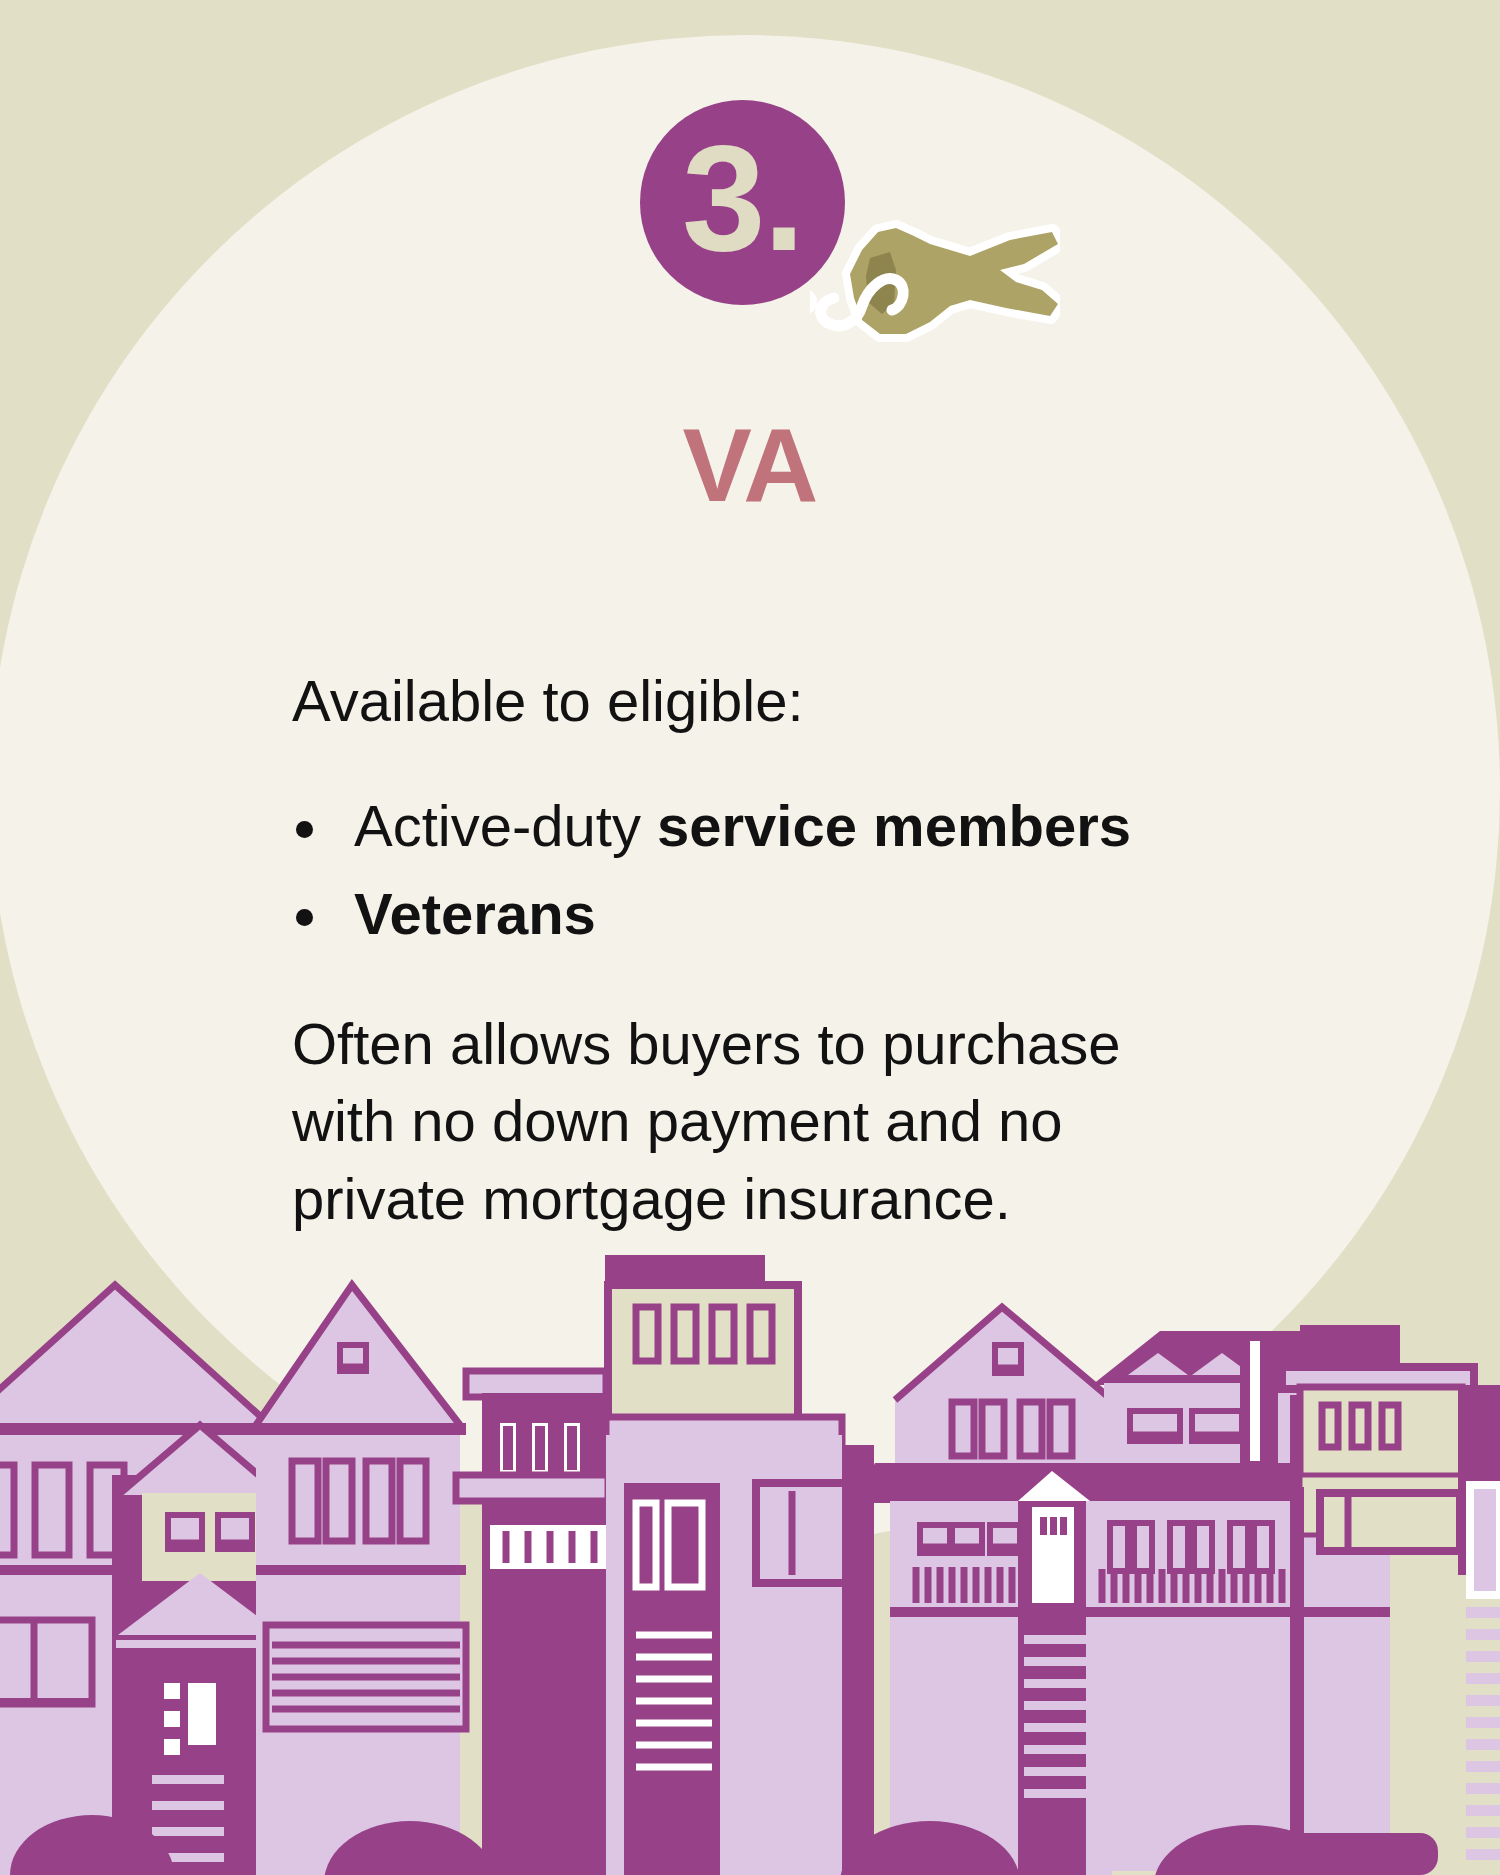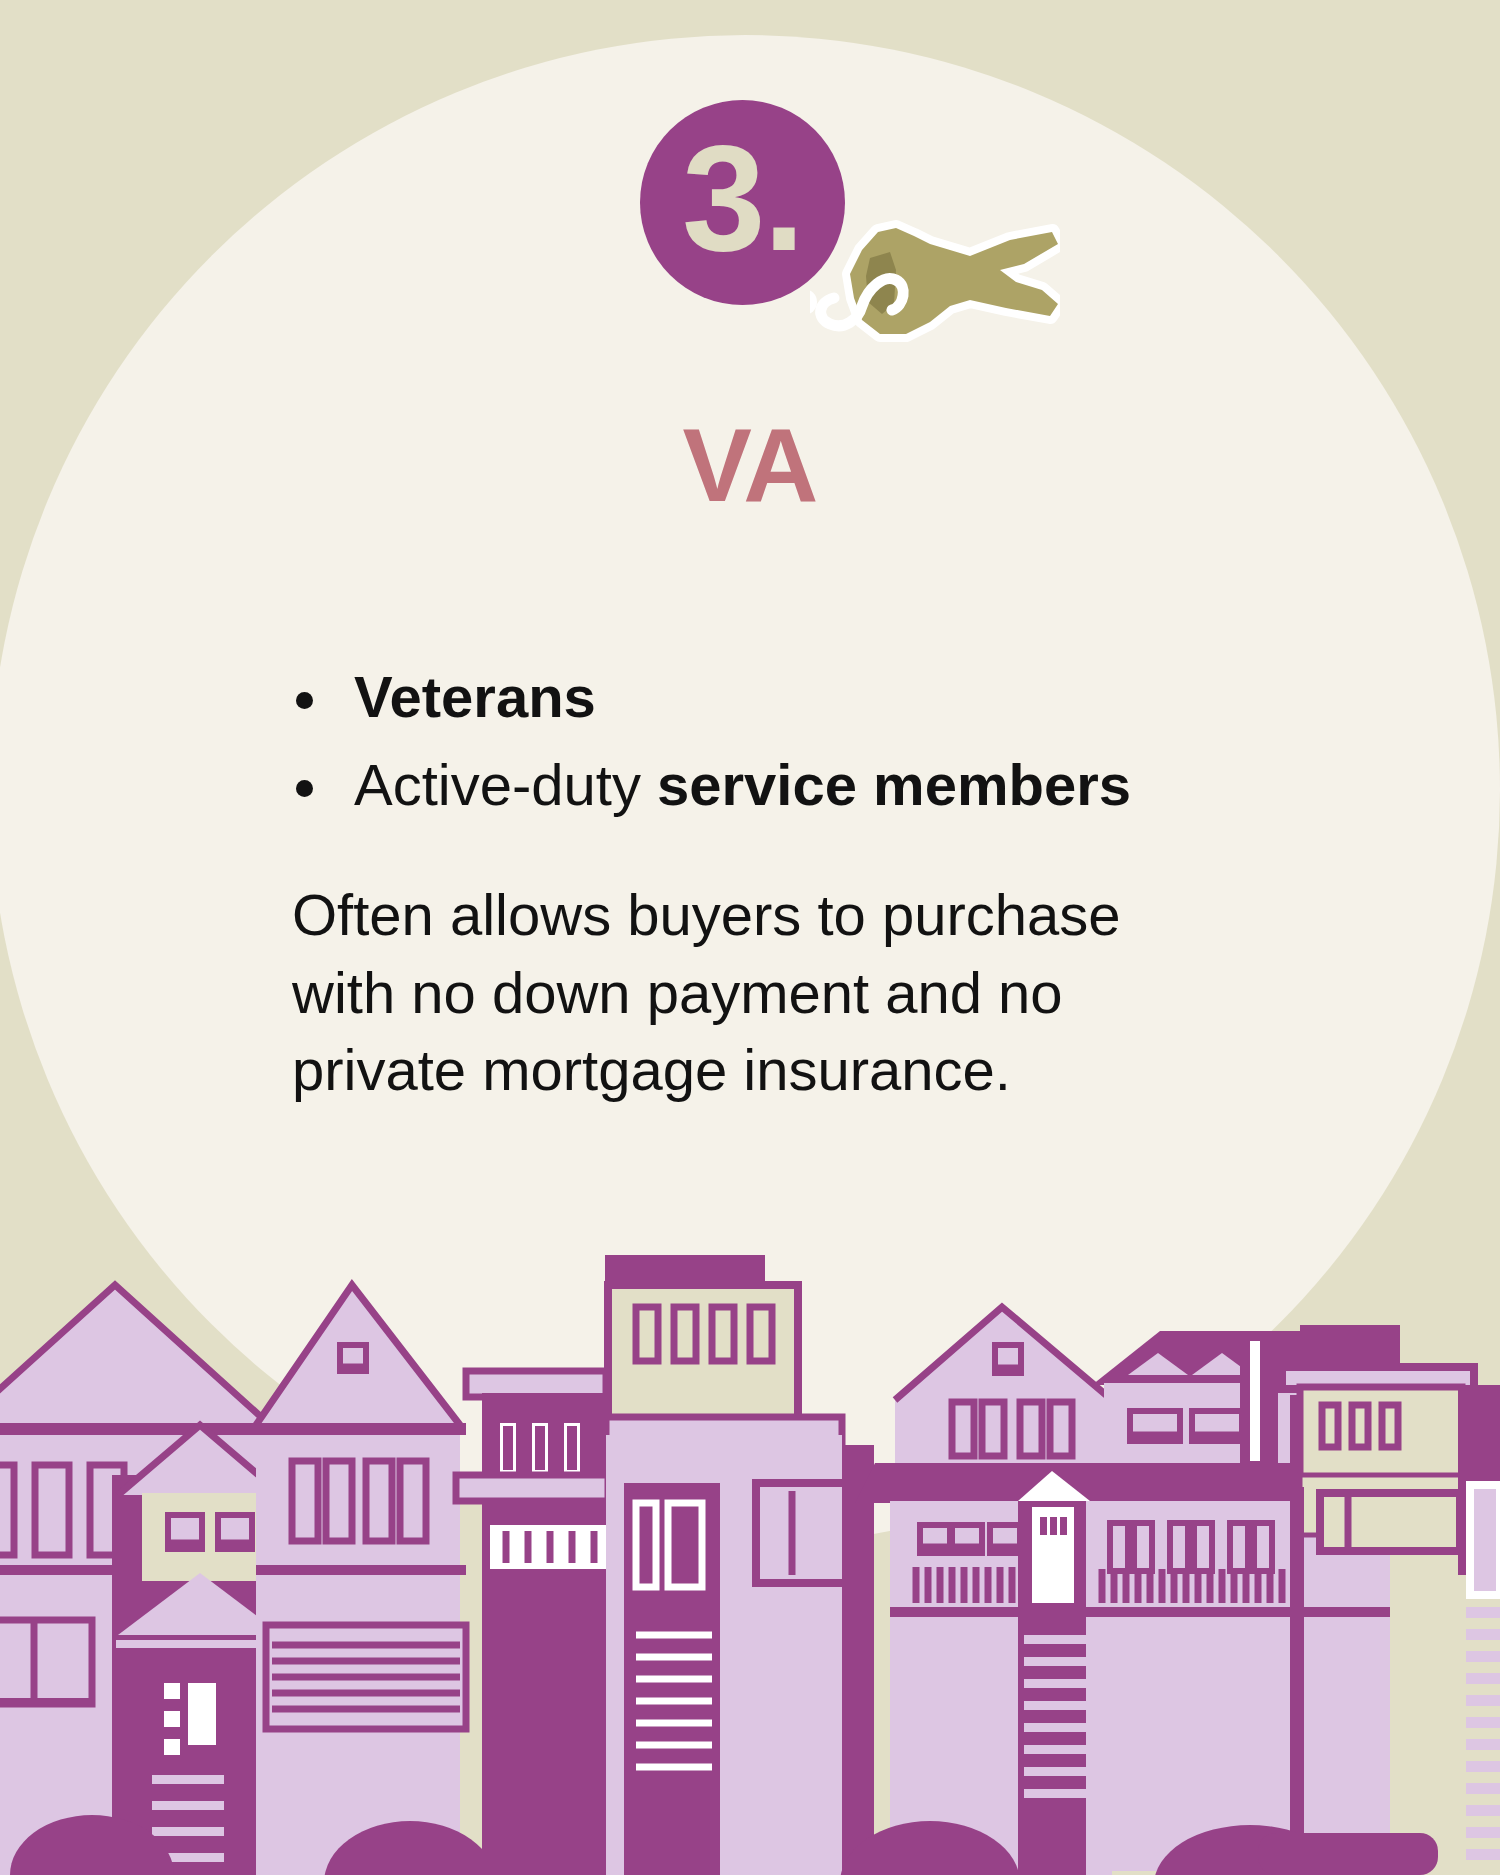--- a/index.html
+++ b/index.html
@@ -161,26 +161,27 @@
         <circle cx="-6" cy="92" r="13" fill="#ffffff"></circle>
       </g>
     </svg>
   </div>
 
   <div class="title-block">
     <div class="title-line title-1">VA</div>
   </div>
 
   <div class="body-block">
+    <p class="lead">Available to eligible:</p>
     <ul class="eligible">
       <li>
-        <span class="dot"></span><span></span><b>Veterans</b>
+        <span class="dot"></span><span>Active-duty </span><b>service members</b>
       </li>
       <li>
-        <span class="dot"></span><span>Active-duty </span><b>service members</b>
+        <span class="dot"></span><span></span><b>Veterans</b>
       </li>
     </ul>
     <p class="note">Often allows buyers to purchase with no down payment and no private mortgage insurance.</p>
   </div>
 
   <svg class="houses" viewBox="0 0 1500 640" preserveAspectRatio="none">
     <defs>
       <style>
         .p  { fill:#974288; }
         .l  { fill:#ddc6e3; }

